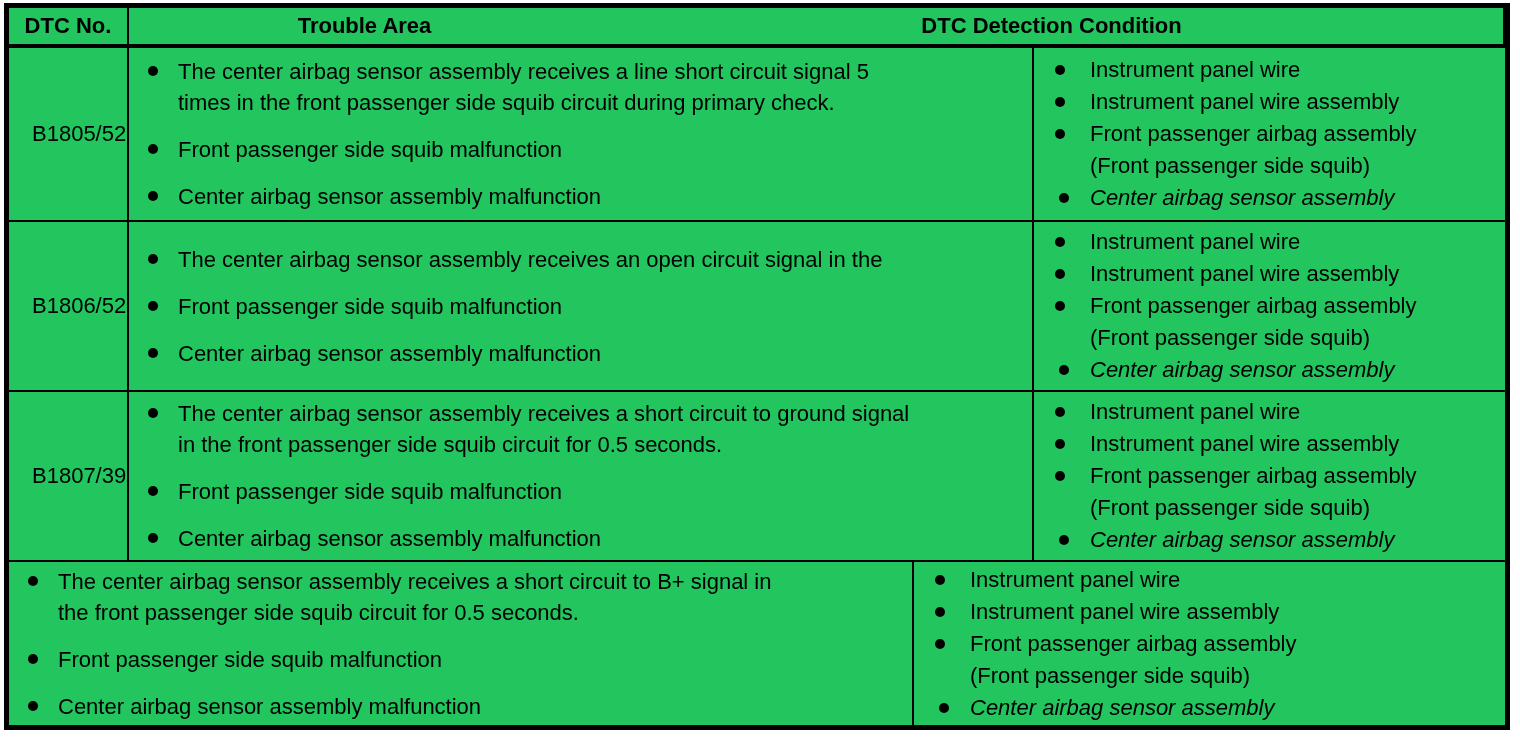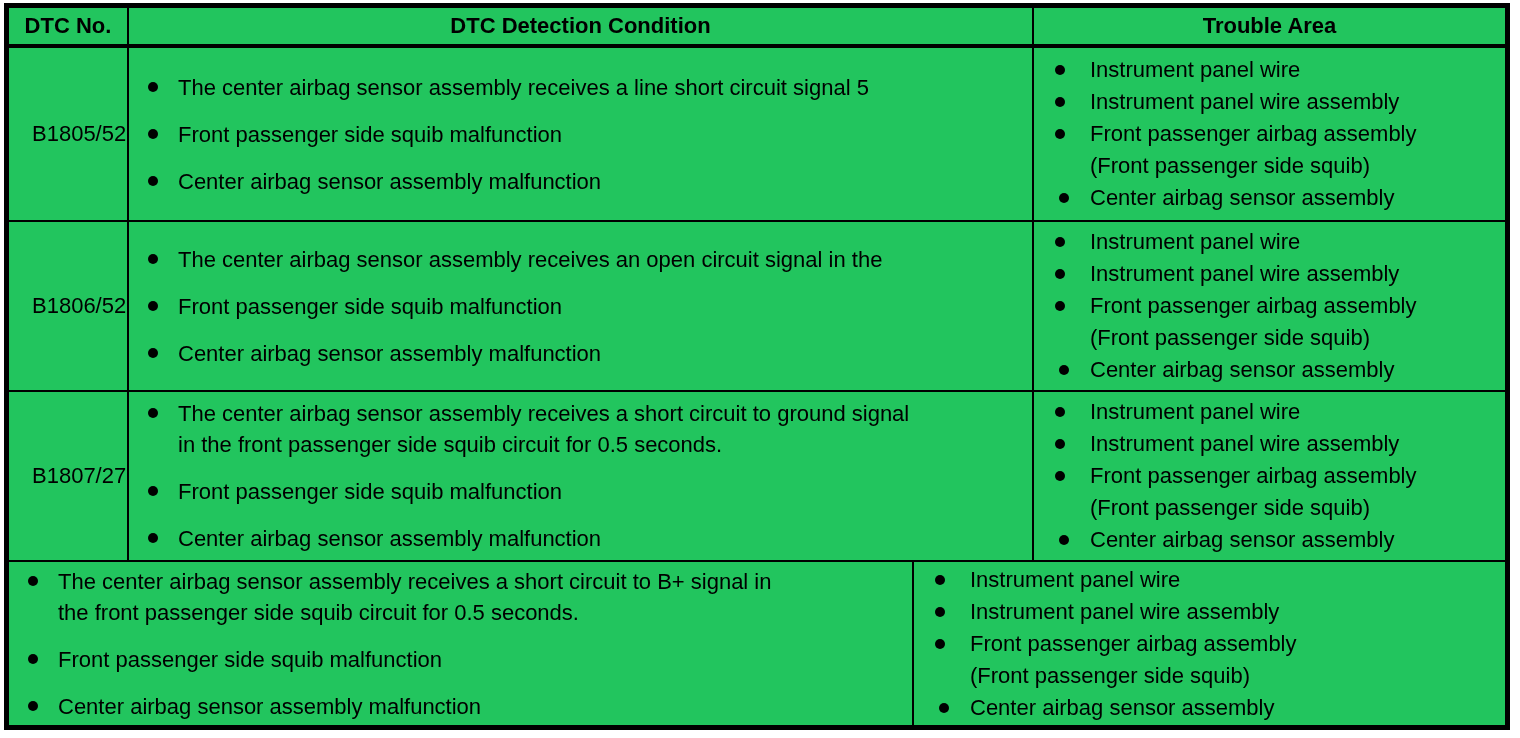--- a/index.html
+++ b/index.html
@@ -39,44 +39,45 @@
     background:#000; margin-top:10px; margin-right:20px;
   }
   .ci .lines { min-width:0; }
   
   .ti { display:flex; font-size:22px; line-height:32px; }
   .ti .dot {
     flex:0 0 10px; width:10px; height:10px; border-radius:50%;
     background:#000; margin-top:11px; margin-right:25px;
   }
   .ti.cont { padding-left:35px; }       
-  .ti.indent { padding-left:4px; }      
+  .ti.indent { padding-left:4px;font-style:italic; }      
   .ti.indent .dot { margin-right:21px; }
 </style>
 </head>
 <body>
 
 <div class="canvas">
   <div class="dtc-table">
 
     <div class="hrow">
       <div class="hc c1">DTC No.</div>
+      <div class="hc c3">Trouble Area</div>
       <div class="hc c2">DTC Detection Condition</div>
-      <div class="hc c3">Trouble Area</div>
     </div>
 
     <div class="drow r1">
       <div class="dc dtc-cell">
         <span>B1805/52</span>
       </div>
       <div class="dc cond-cell">
         <div class="ci">
           <span class="dot"></span>
           <div class="lines">
             <div>The center airbag sensor assembly receives a line short circuit signal 5</div>
+            <div>times in the front passenger side squib circuit during primary check.</div>
           </div>
         </div>
         <div class="ci">
           <span class="dot"></span>
           <div class="lines">
               <div>Front passenger side squib malfunction</div>
             </div>
         </div>
         <div class="ci">
           <span class="dot"></span>
@@ -150,21 +151,21 @@
         </div>
         <div class="ti indent">
           <span class="dot"></span>
           <span>Center airbag sensor assembly</span>
         </div>
       </div>
     </div>
 
     <div class="drow r3">
       <div class="dc dtc-cell">
-        <span>B1807/27</span>
+        <span>B1807/39</span>
       </div>
       <div class="dc cond-cell">
         <div class="ci">
           <span class="dot"></span>
           <div class="lines">
             <div>The center airbag sensor assembly receives a short circuit to ground signal</div>
             <div>in the front passenger side squib circuit for 0.5 seconds.</div>
           </div>
         </div>
         <div class="ci">

